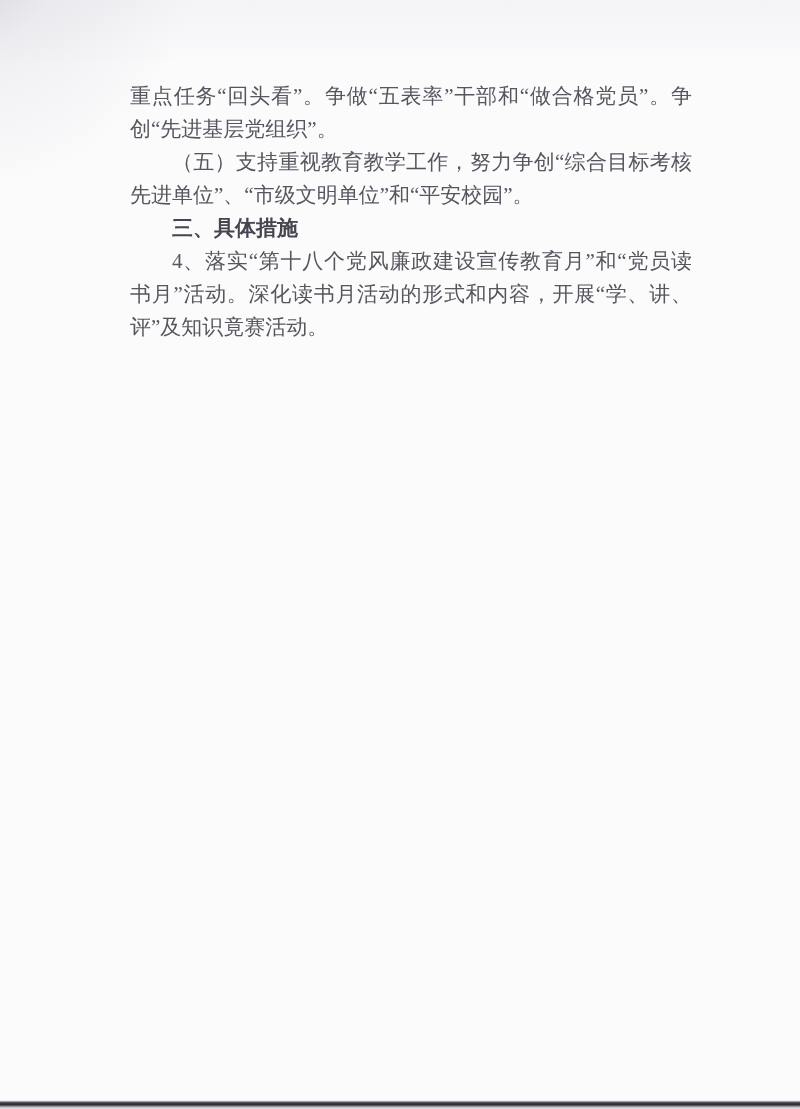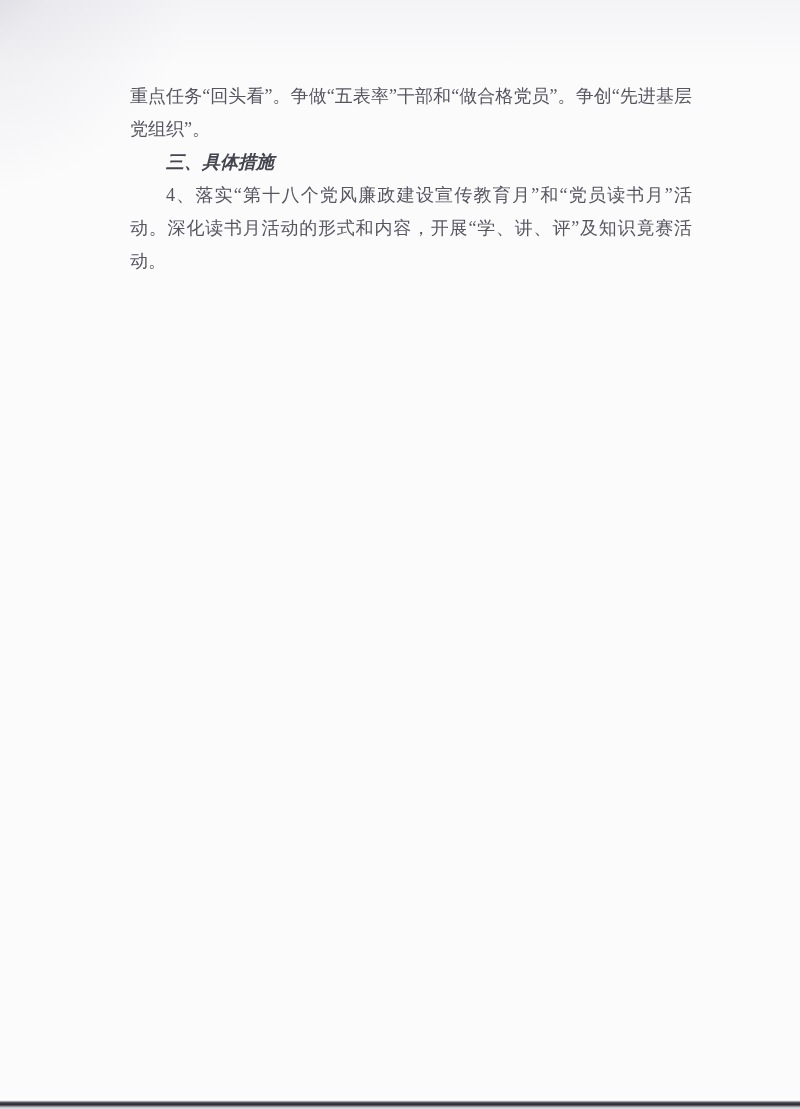--- a/index.html
+++ b/index.html
@@ -27,29 +27,28 @@
     font-size: 23px;
     line-height: 33px;
     text-align: justify;
     text-justify: inter-character;
   }
   .para {
     margin: 0;
     padding: 0;
     text-indent: 2em;
     font-weight: normal;
-    font-size: 18px;
+    font-size: 21px;
   }
   .para.no-indent {
     text-indent: 0;
   }
   .heading {
     font-weight: bold;
     color: #45454f;
-    font-style: italic;
   }
   .scan-edge-bottom {
     position: absolute;
     left: 0;
     bottom: 0;
     width: 100%;
     height: 12px;
     background: linear-gradient(
       180deg,
       rgba(251,251,252,0) 0%,
@@ -62,17 +61,18 @@
       #e4e4e9 100%
     );
   }
 </style>
 </head>
 <body>
 
 <div class="page">
   <main class="content">
     <p class="para no-indent">重点任务“回头看”。争做“五表率”干部和“做合格党员”。争创“先进基层党组织”。</p>
+    <p class="para">（五）支持重视教育教学工作，努力争创“综合目标考核先进单位”、“市级文明单位”和“平安校园”。</p>
     <h2 class="para heading">三、具体措施</h2>
     <p class="para">4、落实“第十八个党风廉政建设宣传教育月”和“党员读书月”活动。深化读书月活动的形式和内容，开展“学、讲、评”及知识竟赛活动。</p>
   </main>
   <div class="scan-edge-bottom"></div>
 </div>
 
 </body></html>

